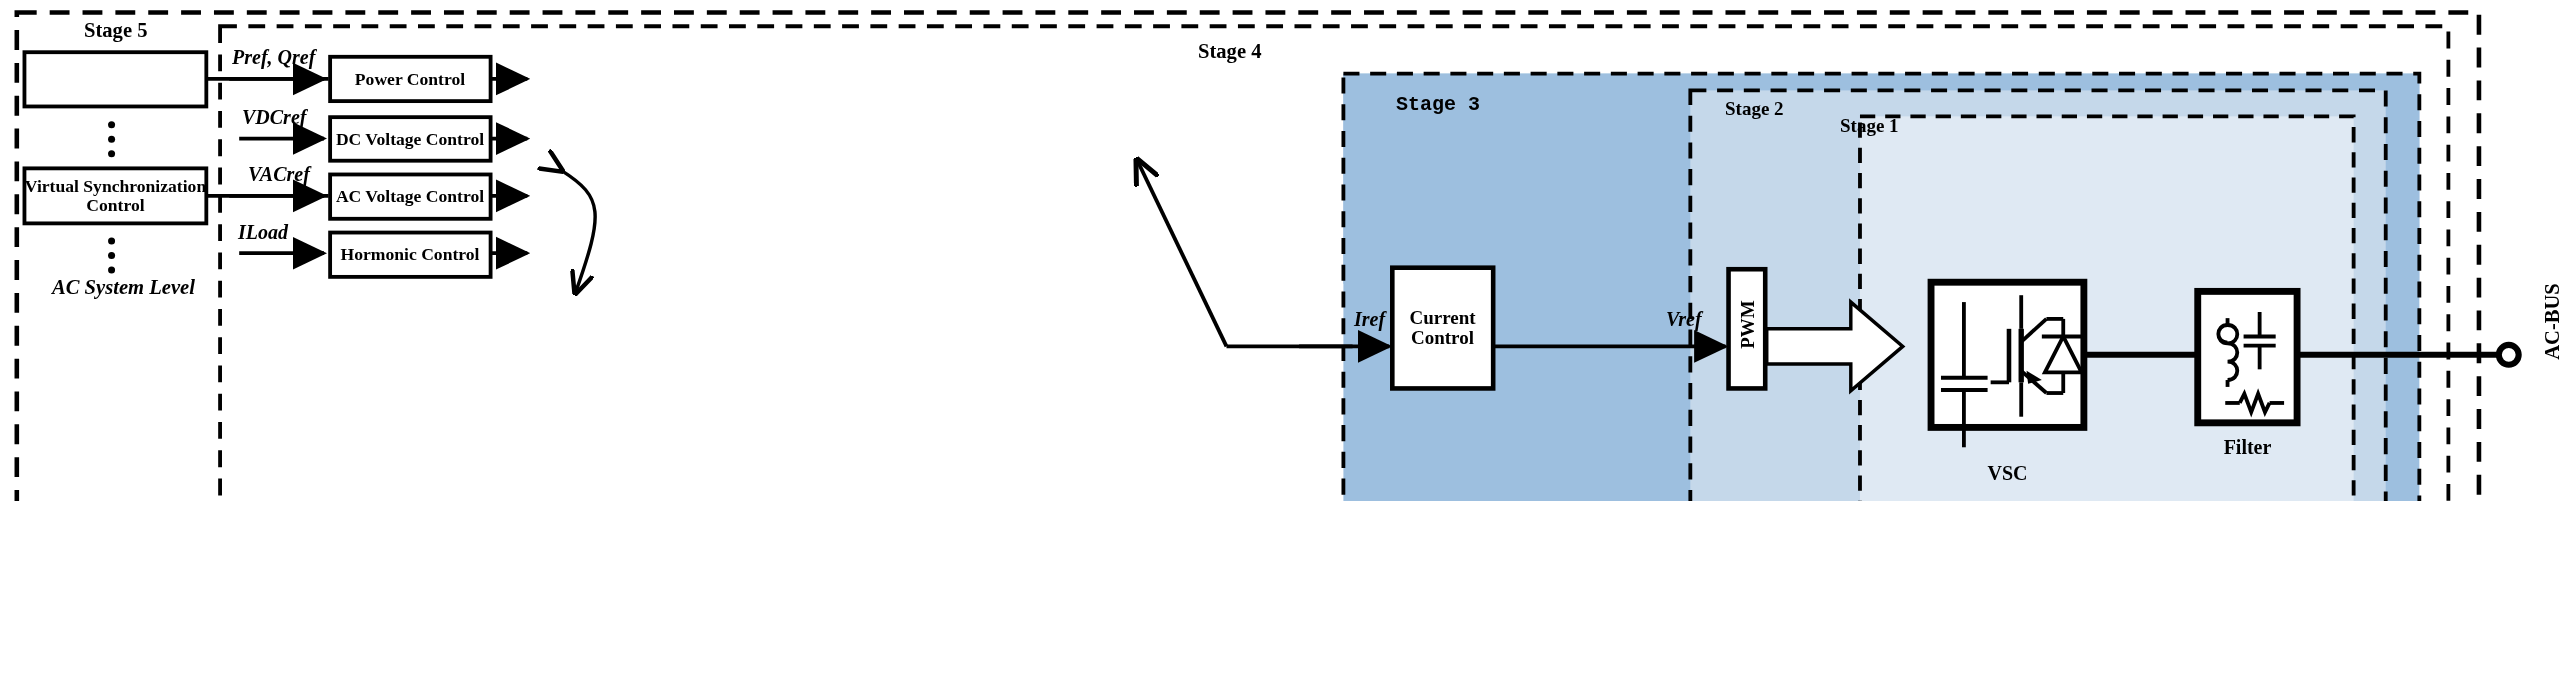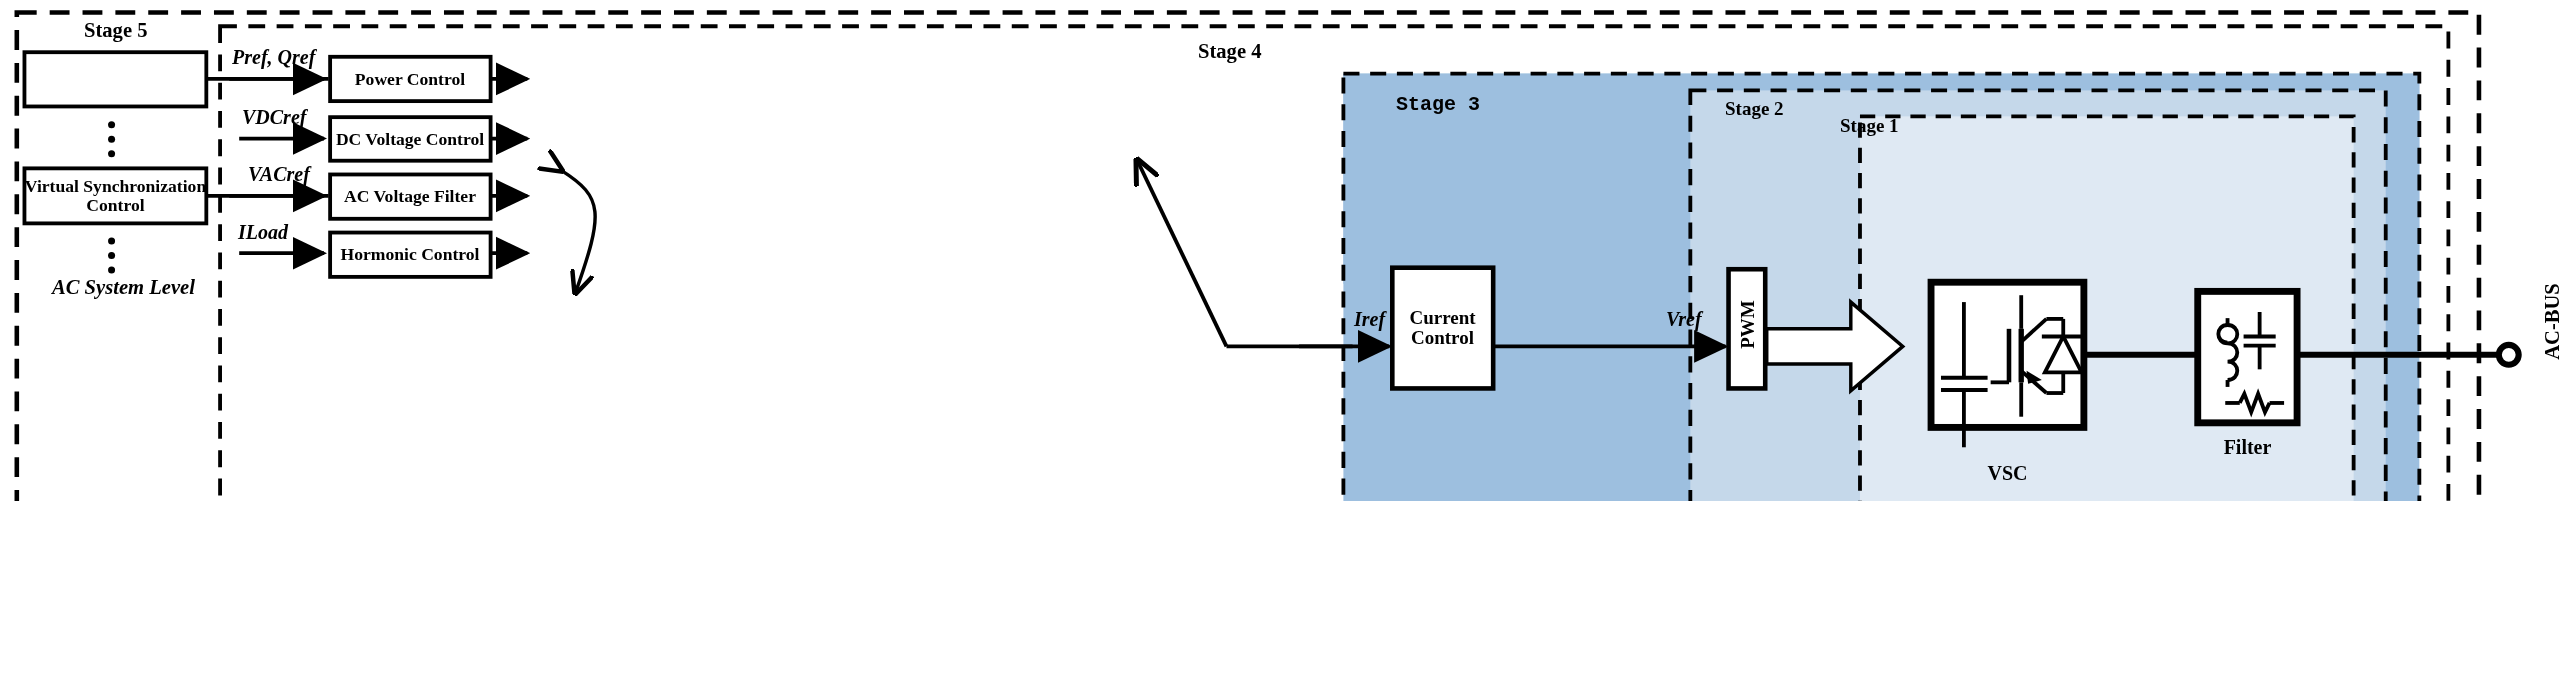--- a/index.html
+++ b/index.html
@@ -144,21 +144,21 @@
 
   <div class="lbl ital" style="left:52px;top:277px;font-size:20.6px;">AC System Level</div>
 
   <div class="lbl ital" style="left:232px;top:47px;font-size:20px;">Pref, Qref</div>
   <div class="lbl ital" style="left:242px;top:107px;font-size:20px;">VDCref</div>
   <div class="lbl ital" style="left:232px;top:164px;font-size:20px;margin-left:16px;">VACref</div>
   <div class="lbl ital" style="left:238px;top:222px;font-size:20px;">ILoad</div>
 
   <div class="boxtxt" style="left:330px;top:57px;width:160px;height:44px;font-size:17.6px;">Power Control</div>
   <div class="boxtxt" style="left:330px;top:117px;width:160px;height:44px;font-size:17.6px;">DC Voltage Control</div>
-  <div class="boxtxt" style="left:330px;top:174px;width:160px;height:44px;font-size:17.6px;">AC Voltage Filter</div>
+  <div class="boxtxt" style="left:330px;top:174px;width:160px;height:44px;font-size:17.6px;">AC Voltage Control</div>
   <div class="boxtxt" style="left:330px;top:232px;width:160px;height:44px;font-size:17.6px;">Hormonic Control</div>
 
   <div class="lbl ital" style="left:1354px;top:309px;font-size:20px;">Iref</div>
   <div class="boxtxt" style="left:1392px;top:267px;width:101px;height:121px;font-size:19px;white-space:pre-line;text-align:center;">Current
 Control</div>
   <div class="lbl ital" style="left:1666px;top:309px;font-size:20px;">Vref</div>
 
   <div class="boxtxt vert" style="left:1689px;top:306px;width:116px;height:37px;font-size:19px;">PWM</div>
 
   <div class="boxtxt" style="left:1931px;top:459px;width:153px;height:29px;font-size:20px;">VSC</div>

